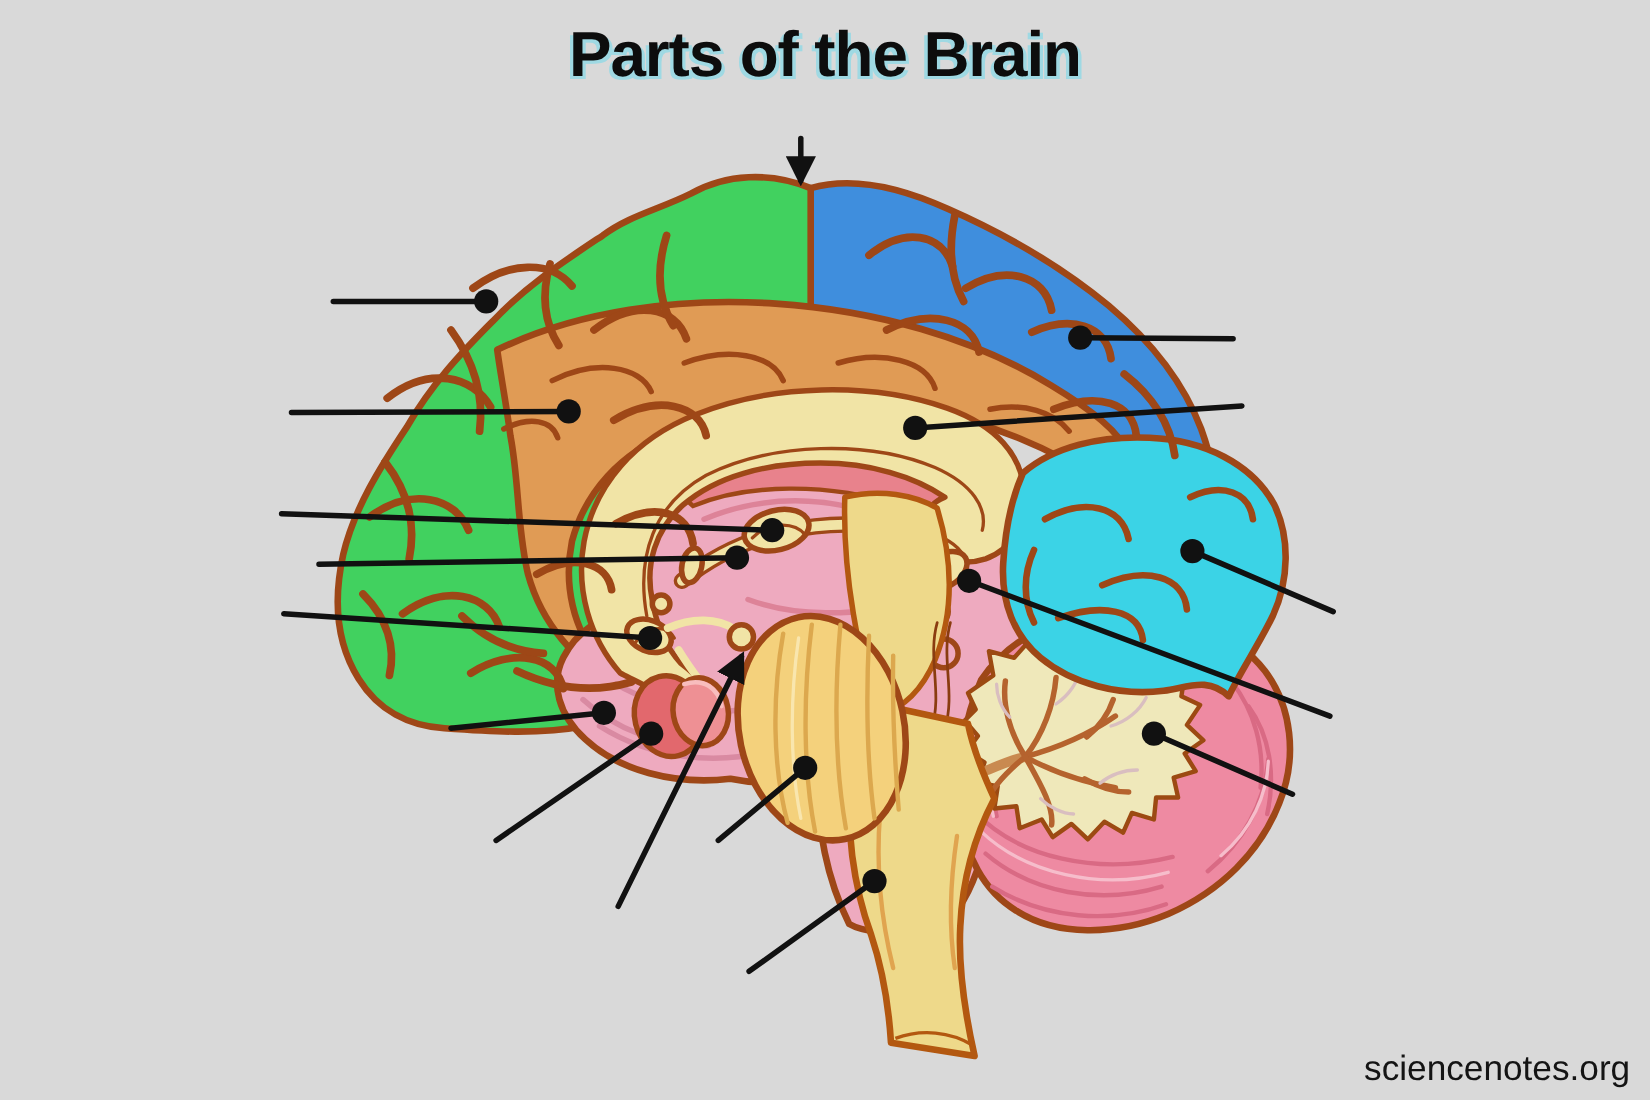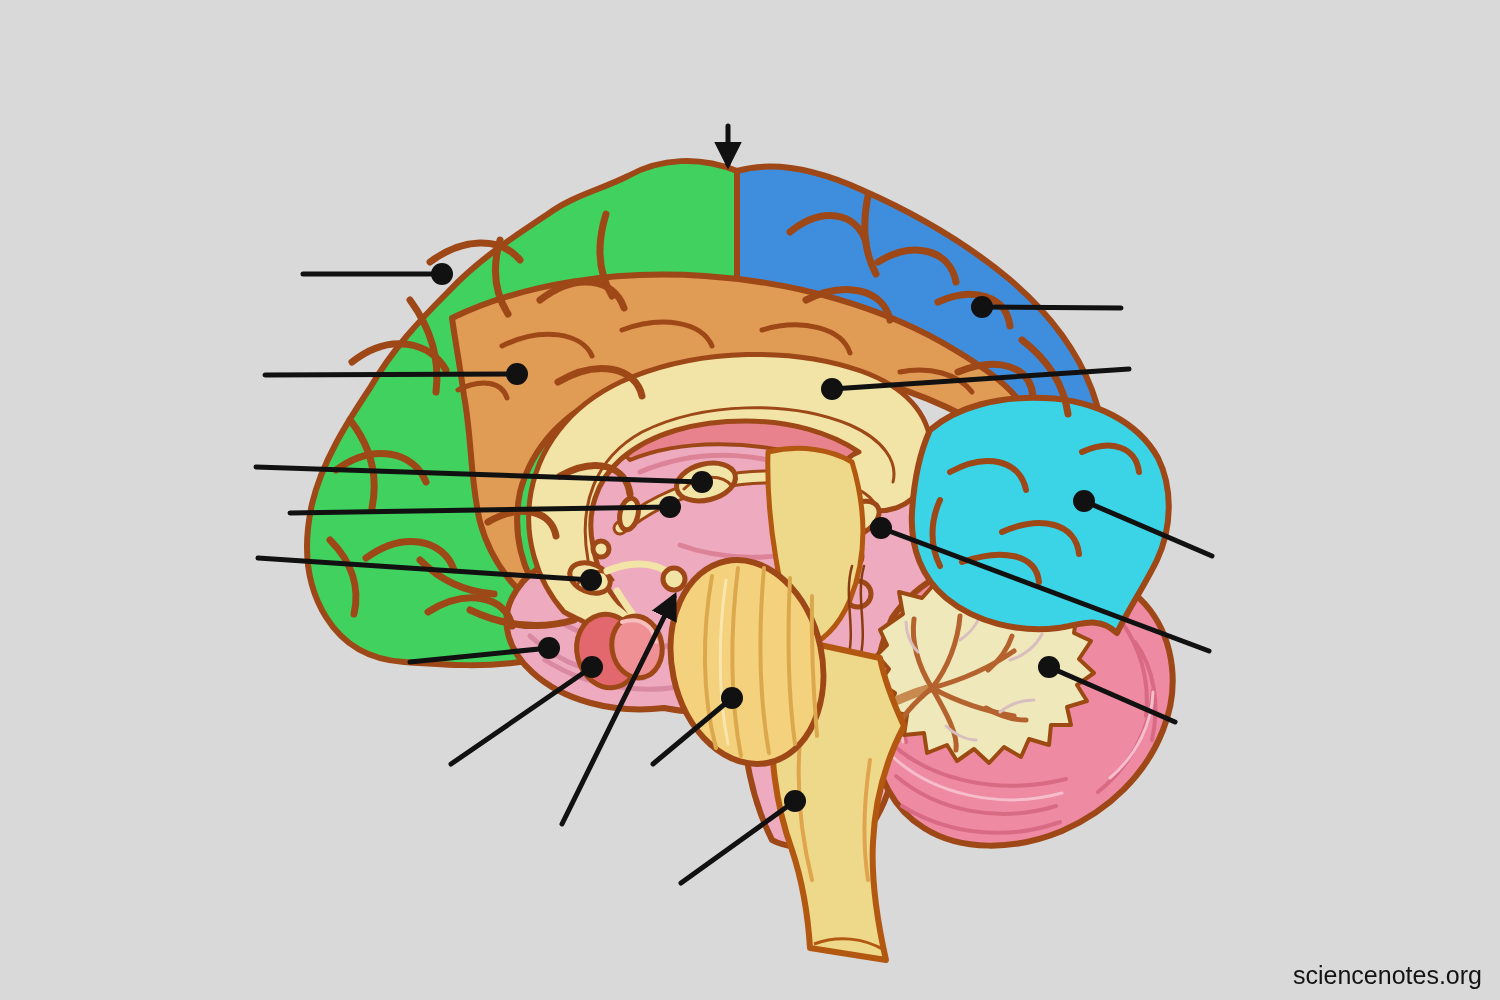--- a/index.html
+++ b/index.html
@@ -13,28 +13,29 @@
   .stage svg{position:absolute;left:0;top:0;}
   .title{
     position:absolute;left:0;right:0;top:16px;
     text-align:center;
     font-size:58px;font-weight:700;letter-spacing:-1px;
     color:#0d0d0d;
     text-shadow:3px 3px 0 #9fd9e3,-3px 3px 0 #9fd9e3,0 3px 0 #9fd9e3;
   }
   .watermark{
     position:absolute;right:18px;bottom:10px;
-    font-size:25px;color:#141414;
+    font-size:32px;color:#141414;
   }
 </style>
 </head>
 <body style="background: rgb(217, 217, 217);">
 
 <div class="stage">
 
+  <div class="title">Parts of the Brain</div>
 
   <svg viewBox="0 0 1500 1000" width="1500" height="1000" xmlns="http://www.w3.org/2000/svg">
 
     <defs>
       <marker id="arrowhead" viewBox="0 0 10 10" refX="8" refY="5" markerWidth="5.5" markerHeight="5.5" orient="auto-start-reverse">
         <path id="arrowhead-path" d="M0,0 L10,5 L0,10 z" fill="#111111"></path>
       </marker>
     </defs>
 
     <g stroke="#9e4717" stroke-width="6" stroke-linejoin="round" stroke-linecap="round">

